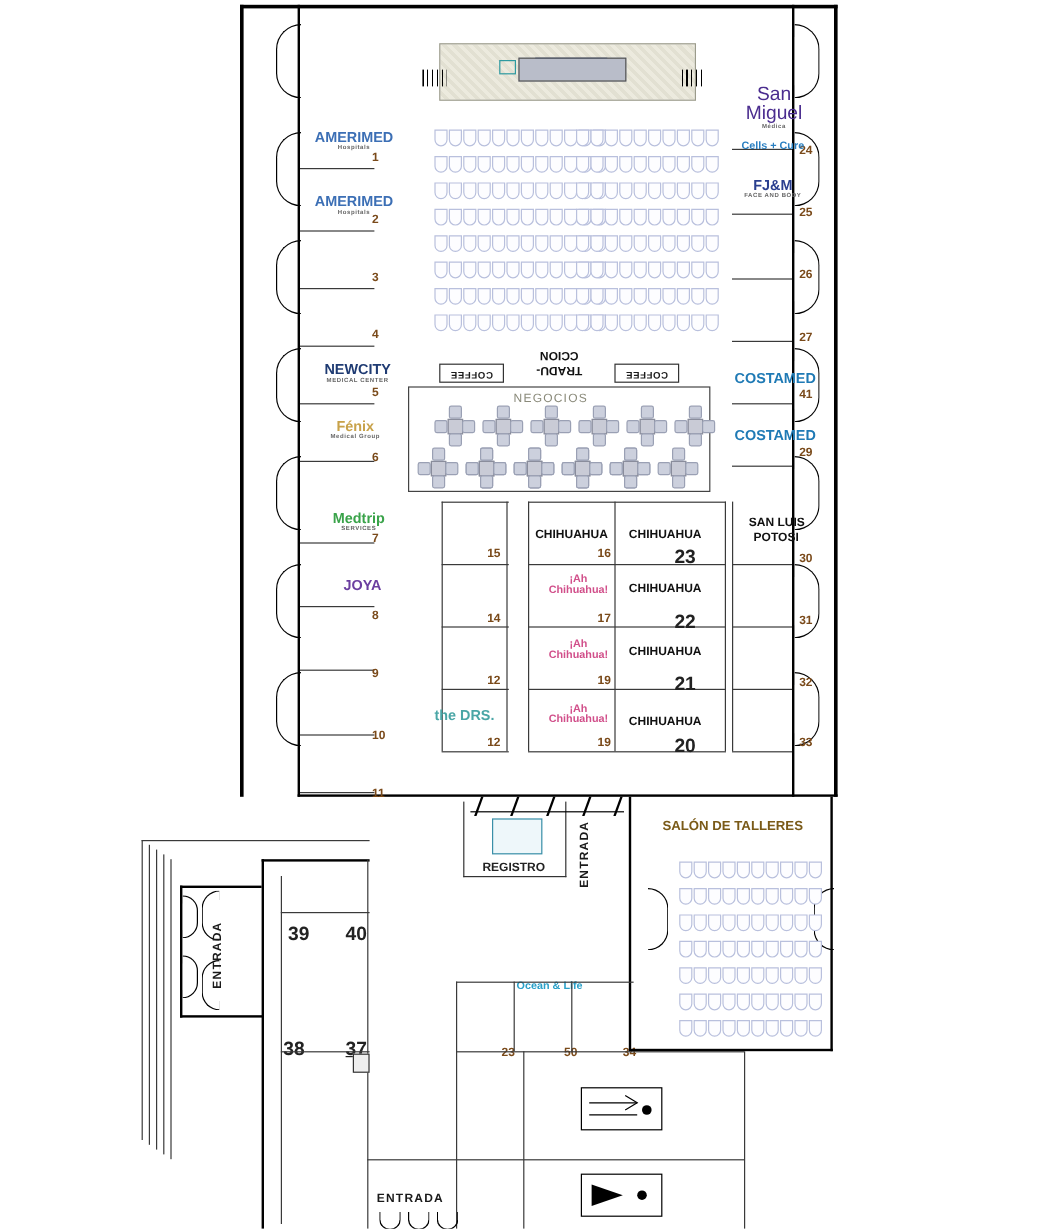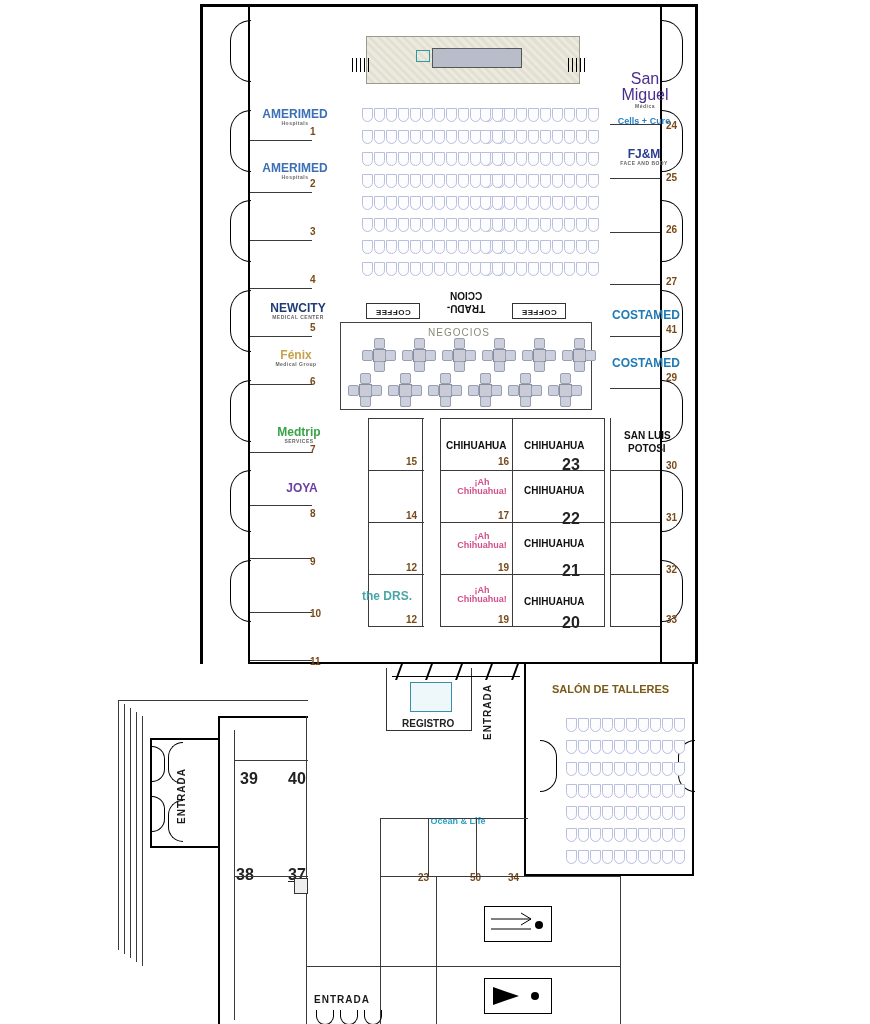--- a/index.html
+++ b/index.html
@@ -468,21 +468,21 @@
       <div class="num" style="left: 666px; top: 120px;">24</div>
       <div class="num" style="left: 666px; top: 172px;">25</div>
       <div class="num" style="left: 666px; top: 224px;">26</div>
       <div class="num" style="left: 666px; top: 276px;">27</div>
       <div class="num" style="left: 666px; top: 324px;">41</div>
       <div class="num" style="left: 666px; top: 372px;">29</div>
       <div class="num" style="left: 666px; top: 460px;">30</div>
       <div class="num" style="left: 666px; top: 512px;">31</div>
       <div class="num" style="left: 666px; top: 564px;">32</div>
       <div class="num" style="left: 666px; top: 614px;">33</div>
-      <div class="num" style="left: 508px; top: 872px;">34</div>
+      <div class="num" style="left: 519px; top: 872px;">34</div>
       <div class="num" style="left: 470px; top: 872px;">50</div>
       <div class="num" style="left: 418px; top: 872px;">23</div>
       <div class="numk" style="left: 288px; top: 866px; text-decoration: underline;">37</div>
       <div class="numk" style="left: 236px; top: 866px;">38</div>
       <div class="numk" style="left: 240px; top: 770px;">39</div>
       <div class="numk" style="left: 288px; top: 770px;">40</div>
     </div>
 
   <div id="roomlabels">
       <div class="room-lbl" style="left: 446px; top: 440px; font-size: 10px;">CHIHUAHUA</div>

